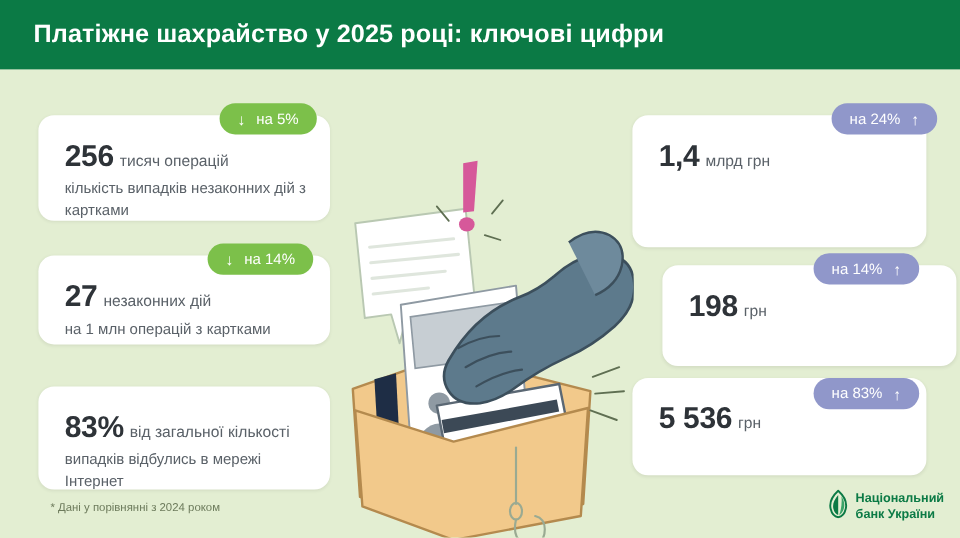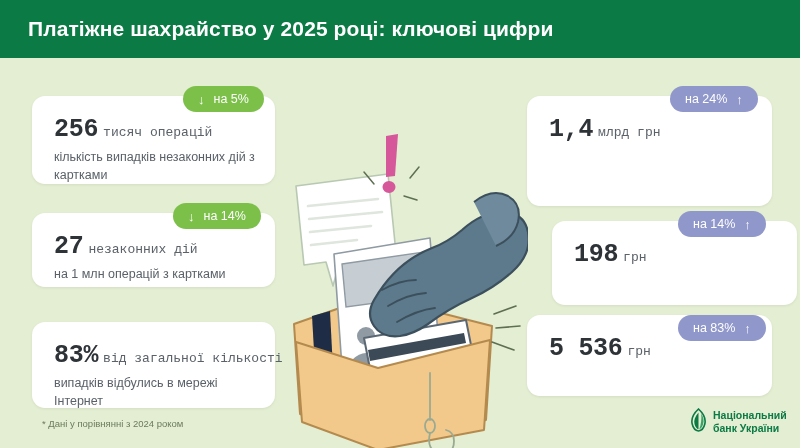--- a/index.html
+++ b/index.html
@@ -56,21 +56,20 @@
     left: 22px;
     right: 16px;
     top: 20px;
   }
 
   .headline {
     display: block;
     line-height: 1.15;
     margin-bottom: 4px;
     white-space: nowrap;
-    font-family: Liberation Mono, monospace;
   }
   .big-num {
     font-size: 25px;
     font-weight: bold;
     color: #2e3338;
     letter-spacing: -0.3px;
   }
   .unit {
     font-size: 13px;
     color: #5a6168;
@@ -255,21 +254,21 @@
     </div>
   </div>
 
   <div class="card" style="left:527px; top:38px; width:245px; height:110px;">
     <div class="card-inner">
       <div class="headline">
         <span class="big-num">1,4</span><span class="unit">млрд грн</span>
       </div>
     </div>
   </div>
-  <div class="badge badge-up" style="left:670px; top:28px;">
+  <div class="badge badge-up" style="left:693px; top:28px;">
     <span>на 24%</span>
     <span class="arrow">↑</span>
   </div>
 
   <div class="card" style="left:552px; top:163px; width:245px; height:84px;padding-left:30px;">
     <div class="card-inner">
       <div class="headline">
         <span class="big-num">198</span><span class="unit">грн</span>
       </div>
     </div>

